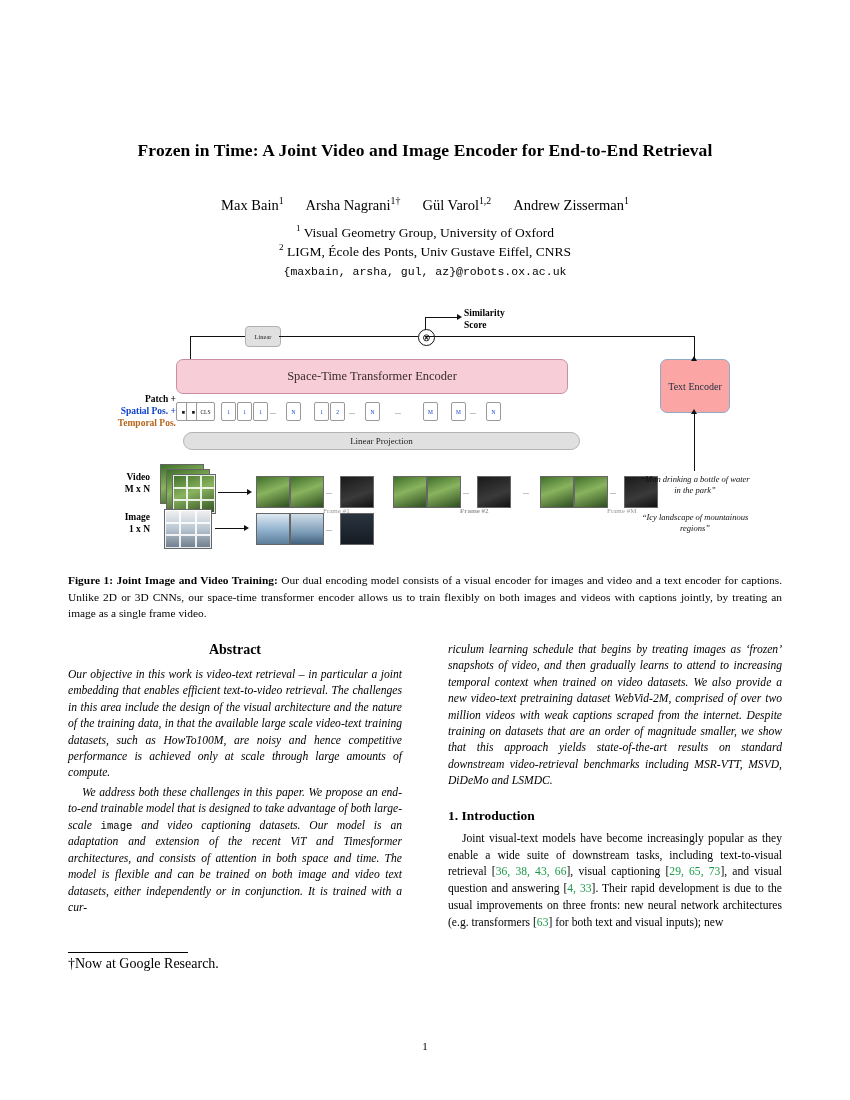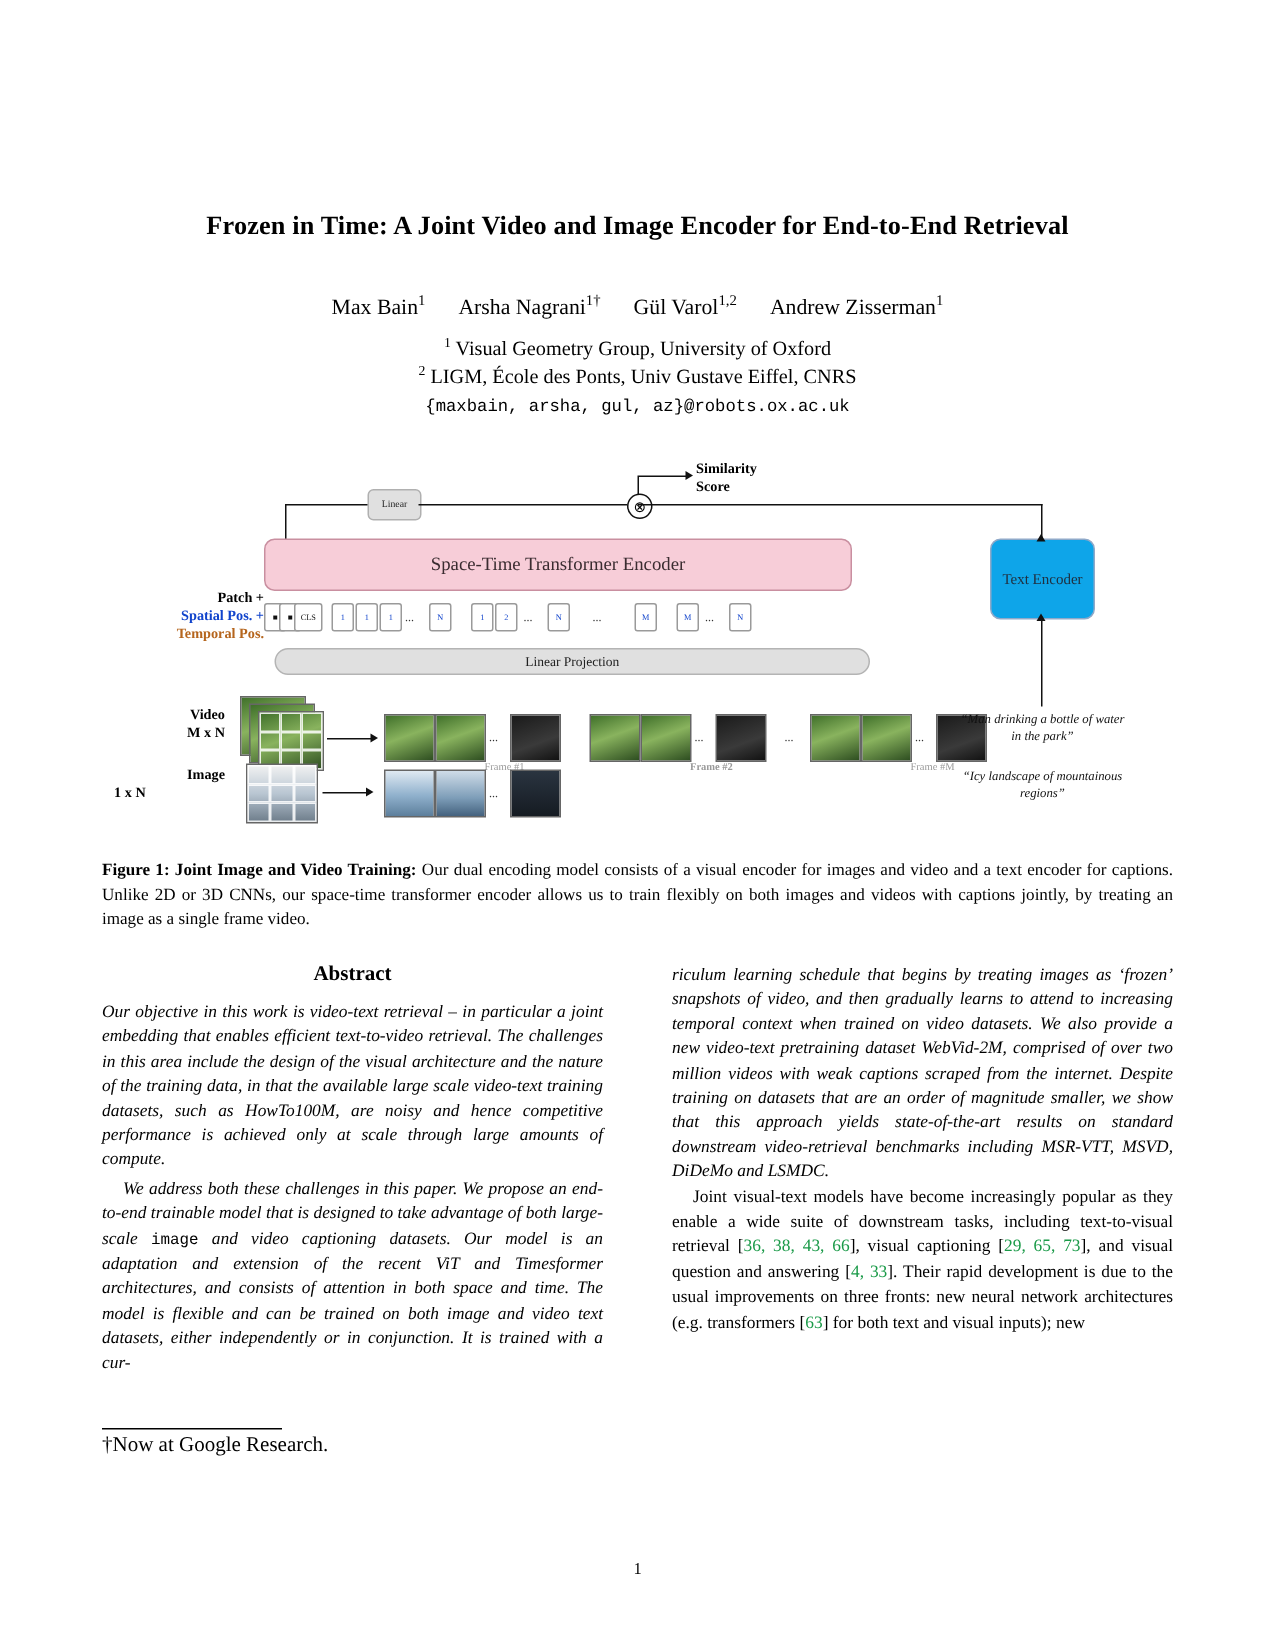--- a/index.html
+++ b/index.html
@@ -78,21 +78,21 @@
     border: 1px solid #c98fa0;
     border-radius: 7px;
     display: flex;
     align-items: center;
     justify-content: center;
     font-size: 12.5px;
     color: #3a2c30;
   }
   .text-encoder {
     position: absolute;
-    background: #0ea5e9;
+    background: #fca5a5;
     border: 1px solid #8fa9c9;
     border-radius: 7px;
     display: flex;
     align-items: center;
     justify-content: center;
     font-size: 10px;
     color: #203040;
     text-align: center;
   }
   .linear-proj {
@@ -403,21 +403,21 @@
 
       <div class="dots" style="left:455px; top:183px;">...</div>
 
       <div class="frame" style="left:472px; top:172px; width:32px; height:30px;"></div>
       <div class="frame" style="left:506px; top:172px; width:32px; height:30px;"></div>
       <div class="dots" style="left:542px; top:183px;">...</div>
       <div class="frame dark" style="left:556px; top:172px; width:32px; height:30px;"></div>
       <div class="frame-tag" style="left:539px; top:203px;">Frame #M</div>
 
       <div class="fig-label" style="left:8px; top:208px; width:74px; text-align:right;">Image</div>
-      <div class="fig-label" style="left:8px; top:220px; width:74px; ">1 x N</div>
+      <div class="fig-label" style="left:8px; top:220px; width:74px; text-align:right;">1 x N</div>
 
       <div class="frame snow" style="left:96px; top:205px; width:46px; height:38px;">
         <div class="patchgrid" style="left:0; top:0; width:46px; height:38px;">
           <div></div>
             <div></div>
             <div></div>
             <div></div>
             <div></div>
             <div></div>
             <div></div>
@@ -445,20 +445,21 @@
       <div class="col left">
         <div class="abstract-head">Abstract</div>
         <p class="abs-p">Our objective in this work is video-text retrieval – in particular a joint embedding that enables efficient text-to-video retrieval. The challenges in this area include the design of the visual architecture and the nature of the training data, in that the available large scale video-text training datasets, such as HowTo100M, are noisy and hence competitive performance is achieved only at scale through large amounts of compute.</p>
         <p class="abs-p"><span>We address both these challenges in this paper. We propose an end-to-end trainable model that is designed to take advantage of both large-scale </span><span class="mono">image</span><span> and video captioning datasets. Our model is an adaptation and extension of the recent ViT and Timesformer architectures, and consists of attention in both space and time. The model is flexible and can be trained on both image and video text datasets, either independently or in conjunction. It is trained with a cur-</span></p>
         <div class="footnote-rule"></div>
         <div class="footnote">†Now at Google Research.</div>
       </div>
 
       <div class="col right">
         <p class="abs-p" style="text-indent:0;">riculum learning schedule that begins by treating images as ‘frozen’ snapshots of video, and then gradually learns to attend to increasing temporal context when trained on video datasets. We also provide a new video-text pretraining dataset WebVid-2M, comprised of over two million videos with weak captions scraped from the internet. Despite training on datasets that are an order of magnitude smaller, we show that this approach yields state-of-the-art results on standard downstream video-retrieval benchmarks including MSR-VTT, MSVD, DiDeMo and LSMDC.</p>
+        <div class="sec-head">1. Introduction</div>
         <p class="body-p"><span>Joint visual-text models have become increasingly popular as they enable a wide suite of downstream tasks, including text-to-visual retrieval [</span><span class="cite">36, 38, 43, 66</span><span>], visual captioning [</span><span class="cite">29, 65, 73</span><span>], and visual question and answering [</span><span class="cite">4, 33</span><span>]. Their rapid development is due to the usual improvements on three fronts: new neural network architectures (e.g. transformers [</span><span class="cite">63</span><span>] for both text and visual inputs); new</span></p>
       </div>
     </div>
 
   </div>
 
   <div class="pageno">1</div>
 </div>
 
 </body></html>

